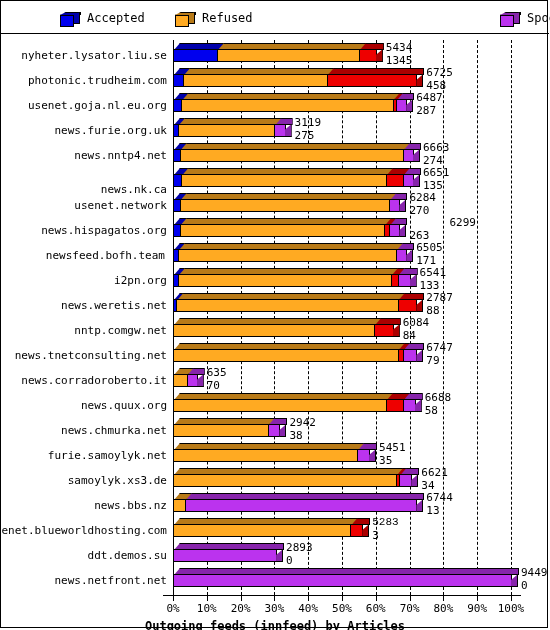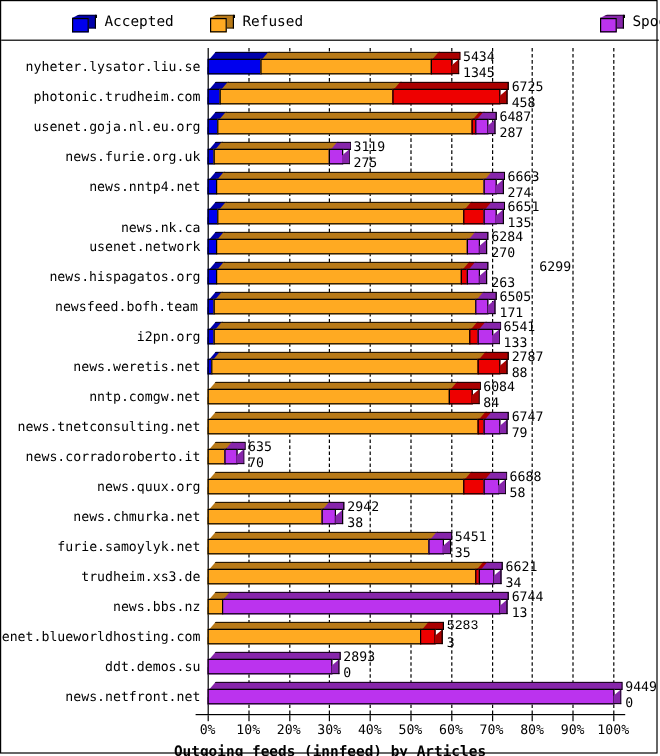--- a/index.html
+++ b/index.html
@@ -424,21 +424,21 @@
       <div class="val-lab" style="left: 205.66px; top: 346px;">70</div>
       <div class="row-label" style="top: 366px; right: 382px;">news.quux.org</div>
       <div class="val-lab" style="left: 423.67px; top: 358px;">6688</div>
       <div class="val-lab" style="left: 423.67px; top: 371px;">58</div>
       <div class="row-label" style="top: 391px; right: 382px;">news.chmurka.net</div>
       <div class="val-lab" style="left: 288.47px; top: 383px;">2942</div>
       <div class="val-lab" style="left: 288.47px; top: 396px;">38</div>
       <div class="row-label" style="top: 416px; right: 382px;">furie.samoylyk.net</div>
       <div class="val-lab" style="left: 378.04px; top: 408px;">5451</div>
       <div class="val-lab" style="left: 378.04px; top: 421px;">35</div>
-      <div class="row-label" style="top: 441px; right: 382px;">trudheim.xs3.de</div>
+      <div class="row-label" style="top: 441px; right: 382px;">samoylyk.xs3.de</div>
       <div class="val-lab" style="left: 420.29px; top: 433px;">6621</div>
       <div class="val-lab" style="left: 420.29px; top: 446px;">34</div>
       <div class="row-label" style="top: 466px; right: 382px;">news.bbs.nz</div>
       <div class="val-lab" style="left: 425.36px; top: 458px;">6744</div>
       <div class="val-lab" style="left: 425.36px; top: 471px;">13</div>
       <div class="row-label" style="top: 491px; right: 382px;">usenet.blueworldhosting.com</div>
       <div class="val-lab" style="left: 371.28px; top: 483px; font-family: Liberation Mono, monospace;">5283</div>
       <div class="val-lab" style="left: 371.28px; top: 496px;">3</div>
       <div class="row-label" style="top: 516px; right: 382px;">ddt.demos.su</div>
       <div class="val-lab" style="left: 285.09px; top: 508px;">2893</div>

